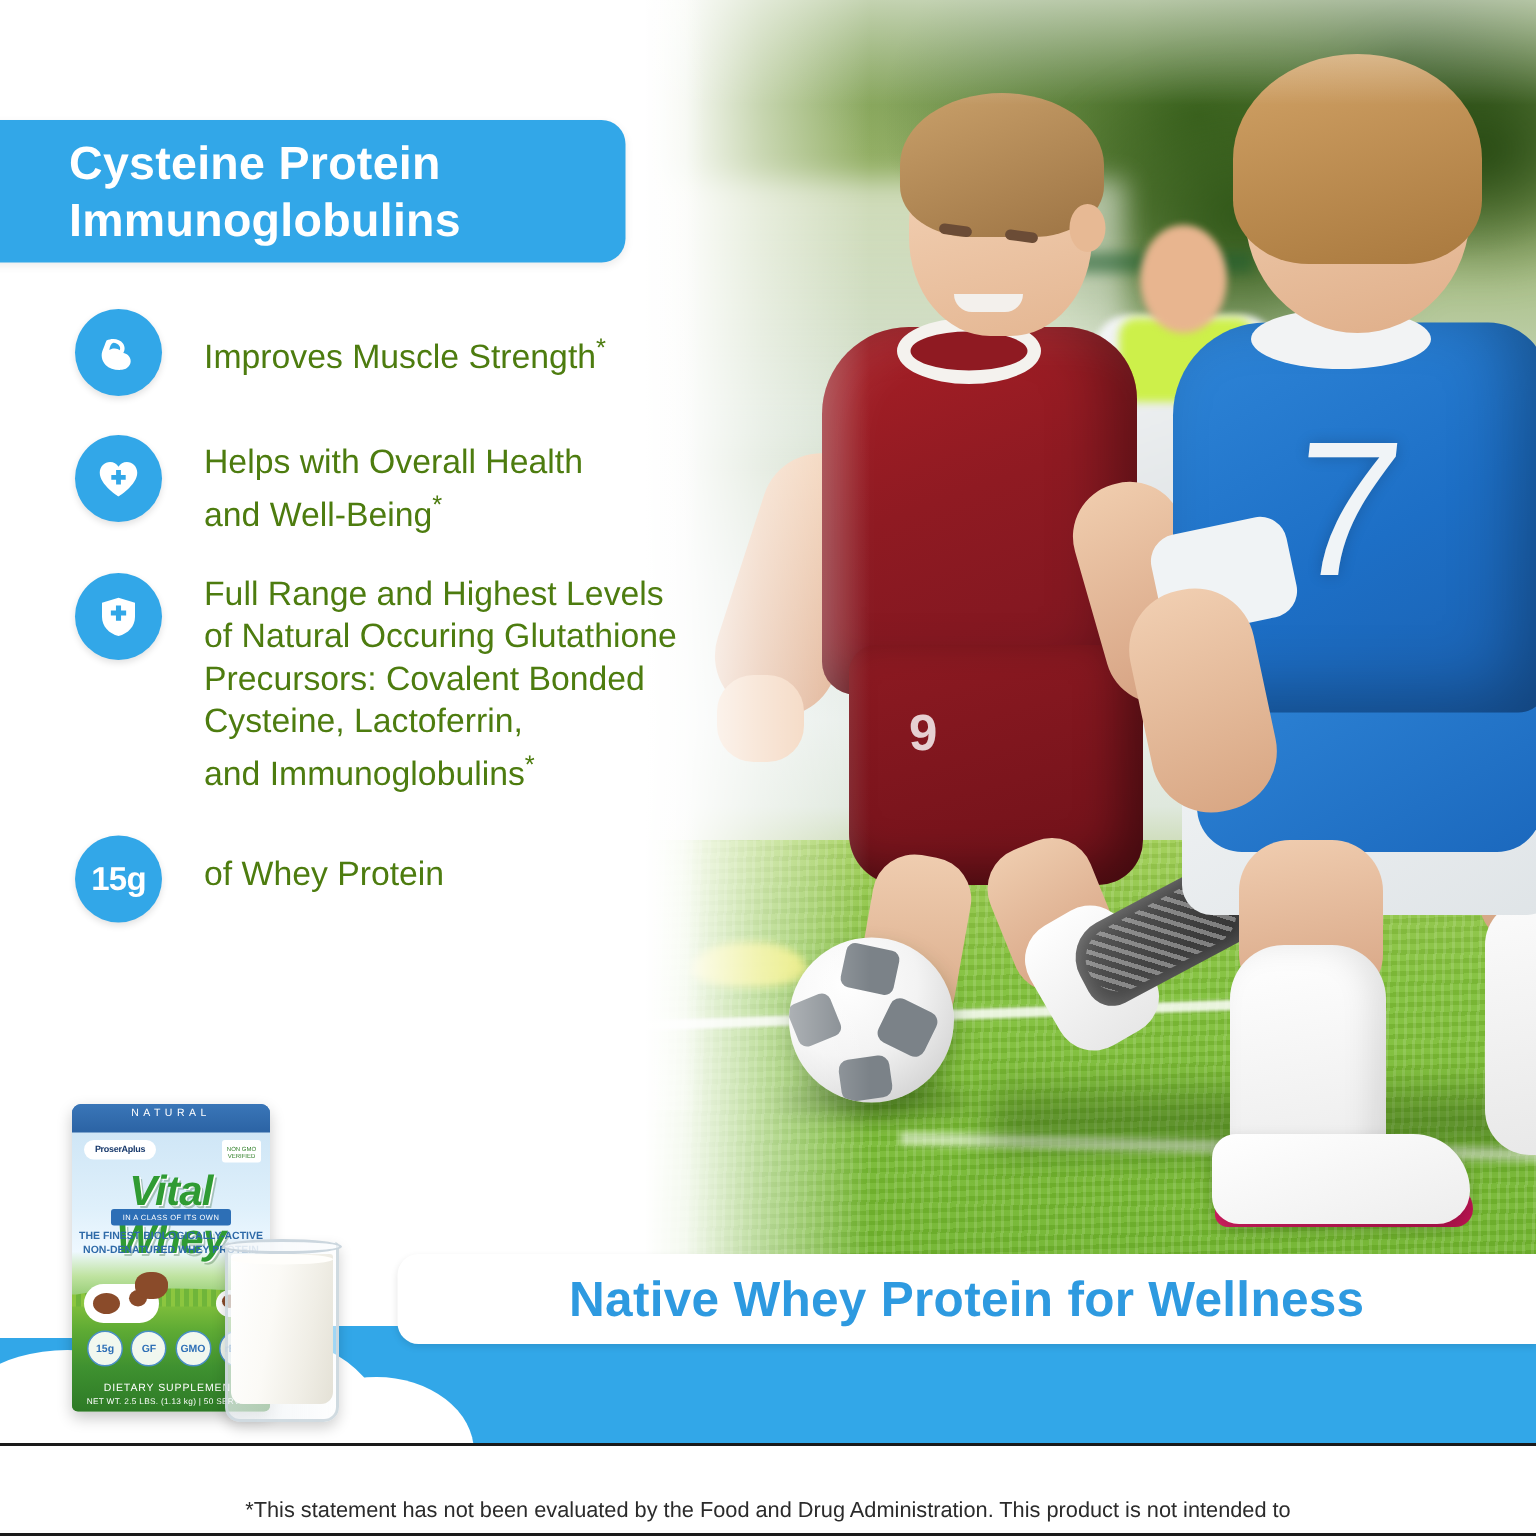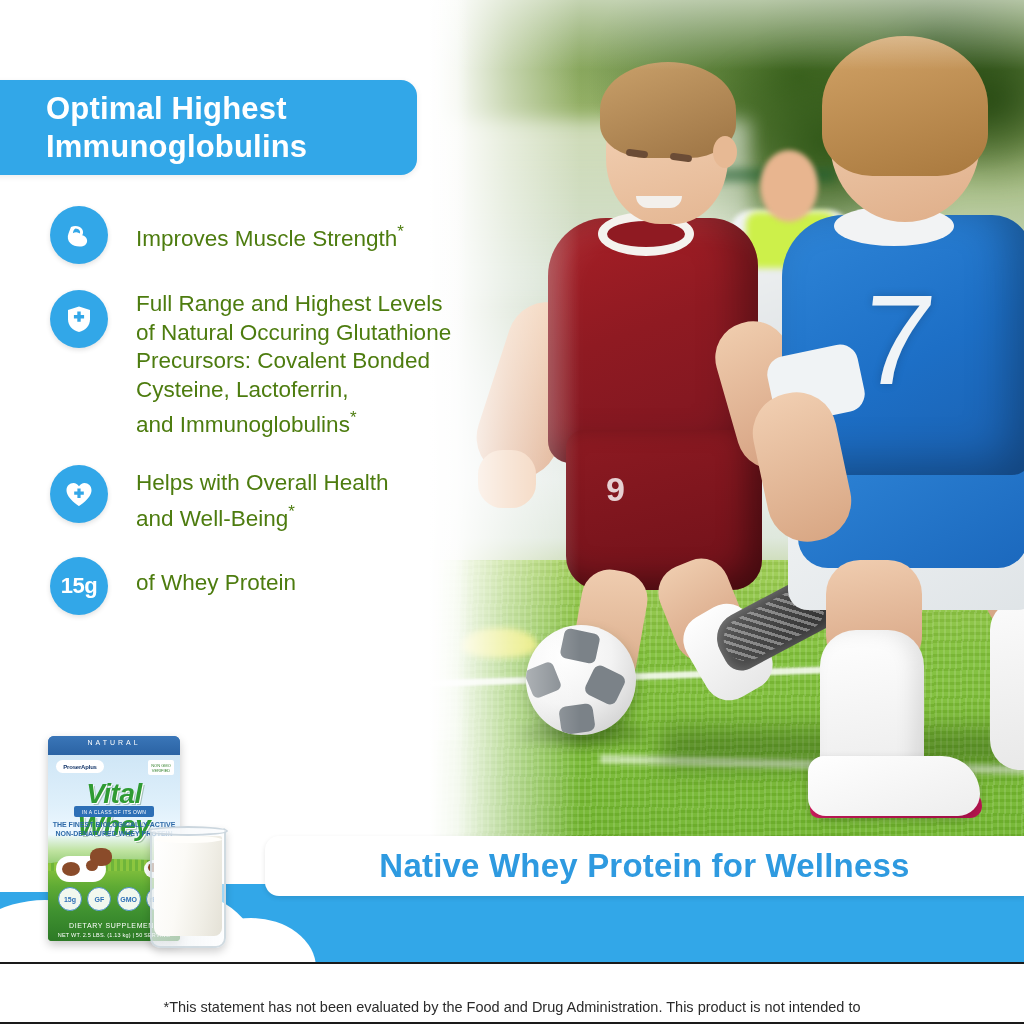--- a/index.html
+++ b/index.html
@@ -254,65 +254,65 @@
         <span class="pent p4"></span>
     </div>
 
     <div class="photo-fade-left"></div>
     <div class="photo-fade-top"></div>
   </div>
 
   <div class="leftwash"></div>
 
   <div class="header-banner">
-    <div class="line">Optimal Highest</div>
+    <div class="line">Cysteine Protein</div>
     <div class="line">Immunoglobulins</div>
   </div>
 
   <div class="benefits">
 
     <div class="benefit row1">
       <div class="bicon">
         <svg width="34" height="34" viewBox="0 0 34 34">
           <path d="M9 9c4-2 9-1 11 2 1.6 2.4 1.2 4.6.2 6.3 2.2.4 4.3 1.9 4.8 4.4.7 3.4-1.9 6.5-5.6 6.8-4.3.4-8.4-.6-11-3.2-2.6-2.6-3.3-6.6-1.9-9.9C7.2 13.9 8 11.2 9 9z" fill="#ffffff"></path>
           <path d="M13.5 10.5c1.8 0 3.4.9 4.2 2.3.5.9.5 1.9.1 2.7-.9-.7-2-1.1-3.2-1.2-1.5-.1-2.8.3-3.7 1 .2-2.1 1.1-4.1 2.6-4.8z" fill="#32a7e8"></path>
         </svg>
       </div>
       <div class="btext"><span>Improves Muscle Strength</span><span class="star">*</span></div>
     </div>
 
+    <div class="benefit row2 b-tall">
+      <div class="bicon">
+        <svg width="34" height="34" viewBox="0 0 34 34">
+          <path d="M17 29S4.5 21.3 4.5 13.2C4.5 8.9 7.8 6 11.4 6c2.4 0 4.4 1.3 5.6 3.2C18.2 7.3 20.2 6 22.6 6c3.6 0 6.9 2.9 6.9 7.2C29.5 21.3 17 29 17 29z" fill="#ffffff"></path>
+          <path d="M15.4 11.4h3.2v3.2h3.2v3.2h-3.2v3.2h-3.2v-3.2h-3.2v-3.2h3.2z" fill="#32a7e8"></path>
+        </svg>
+      </div>
+      <div class="btext" style="padding-top:4px">
+        <span>Helps with Overall Health</span><br>
+        <span>and Well-Being</span><span class="star">*</span>
+      </div>
+    </div>
+
     <div class="benefit row3 b-tall">
       <div class="bicon">
         <svg width="34" height="34" viewBox="0 0 34 34">
           <path d="M17 4.5l11 3.4v9.3c0 6.4-4.6 11.3-11 12.8-6.4-1.5-11-6.4-11-12.8V7.9z" fill="#ffffff"></path>
           <path d="M15.3 9.6h3.4v3.4h3.4v3.4h-3.4v3.4h-3.4v-3.4h-3.4v-3.4h3.4z" fill="#32a7e8"></path>
         </svg>
       </div>
       <div class="btext" style="padding-top:0">
         <span>Full Range and Highest Levels</span><br>
         <span>of Natural Occuring Glutathione</span><br>
         <span>Precursors: Covalent Bonded</span><br>
         <span>Cysteine, Lactoferrin,</span><br>
         <span>and Immunoglobulins</span><span class="star">*</span>
       </div>
     </div>
 
-    <div class="benefit row2 b-tall">
-      <div class="bicon">
-        <svg width="34" height="34" viewBox="0 0 34 34">
-          <path d="M17 29S4.5 21.3 4.5 13.2C4.5 8.9 7.8 6 11.4 6c2.4 0 4.4 1.3 5.6 3.2C18.2 7.3 20.2 6 22.6 6c3.6 0 6.9 2.9 6.9 7.2C29.5 21.3 17 29 17 29z" fill="#ffffff"></path>
-          <path d="M15.4 11.4h3.2v3.2h3.2v3.2h-3.2v3.2h-3.2v-3.2h-3.2v-3.2h3.2z" fill="#32a7e8"></path>
-        </svg>
-      </div>
-      <div class="btext" style="padding-top:4px">
-        <span>Helps with Overall Health</span><br>
-        <span>and Well-Being</span><span class="star">*</span>
-      </div>
-    </div>
-
     <div class="benefit row4">
       <div class="bicon">
         <span class="gtext">15g</span>
       </div>
       <div class="btext">of Whey Protein</div>
     </div>
 
 
   </div>
 

